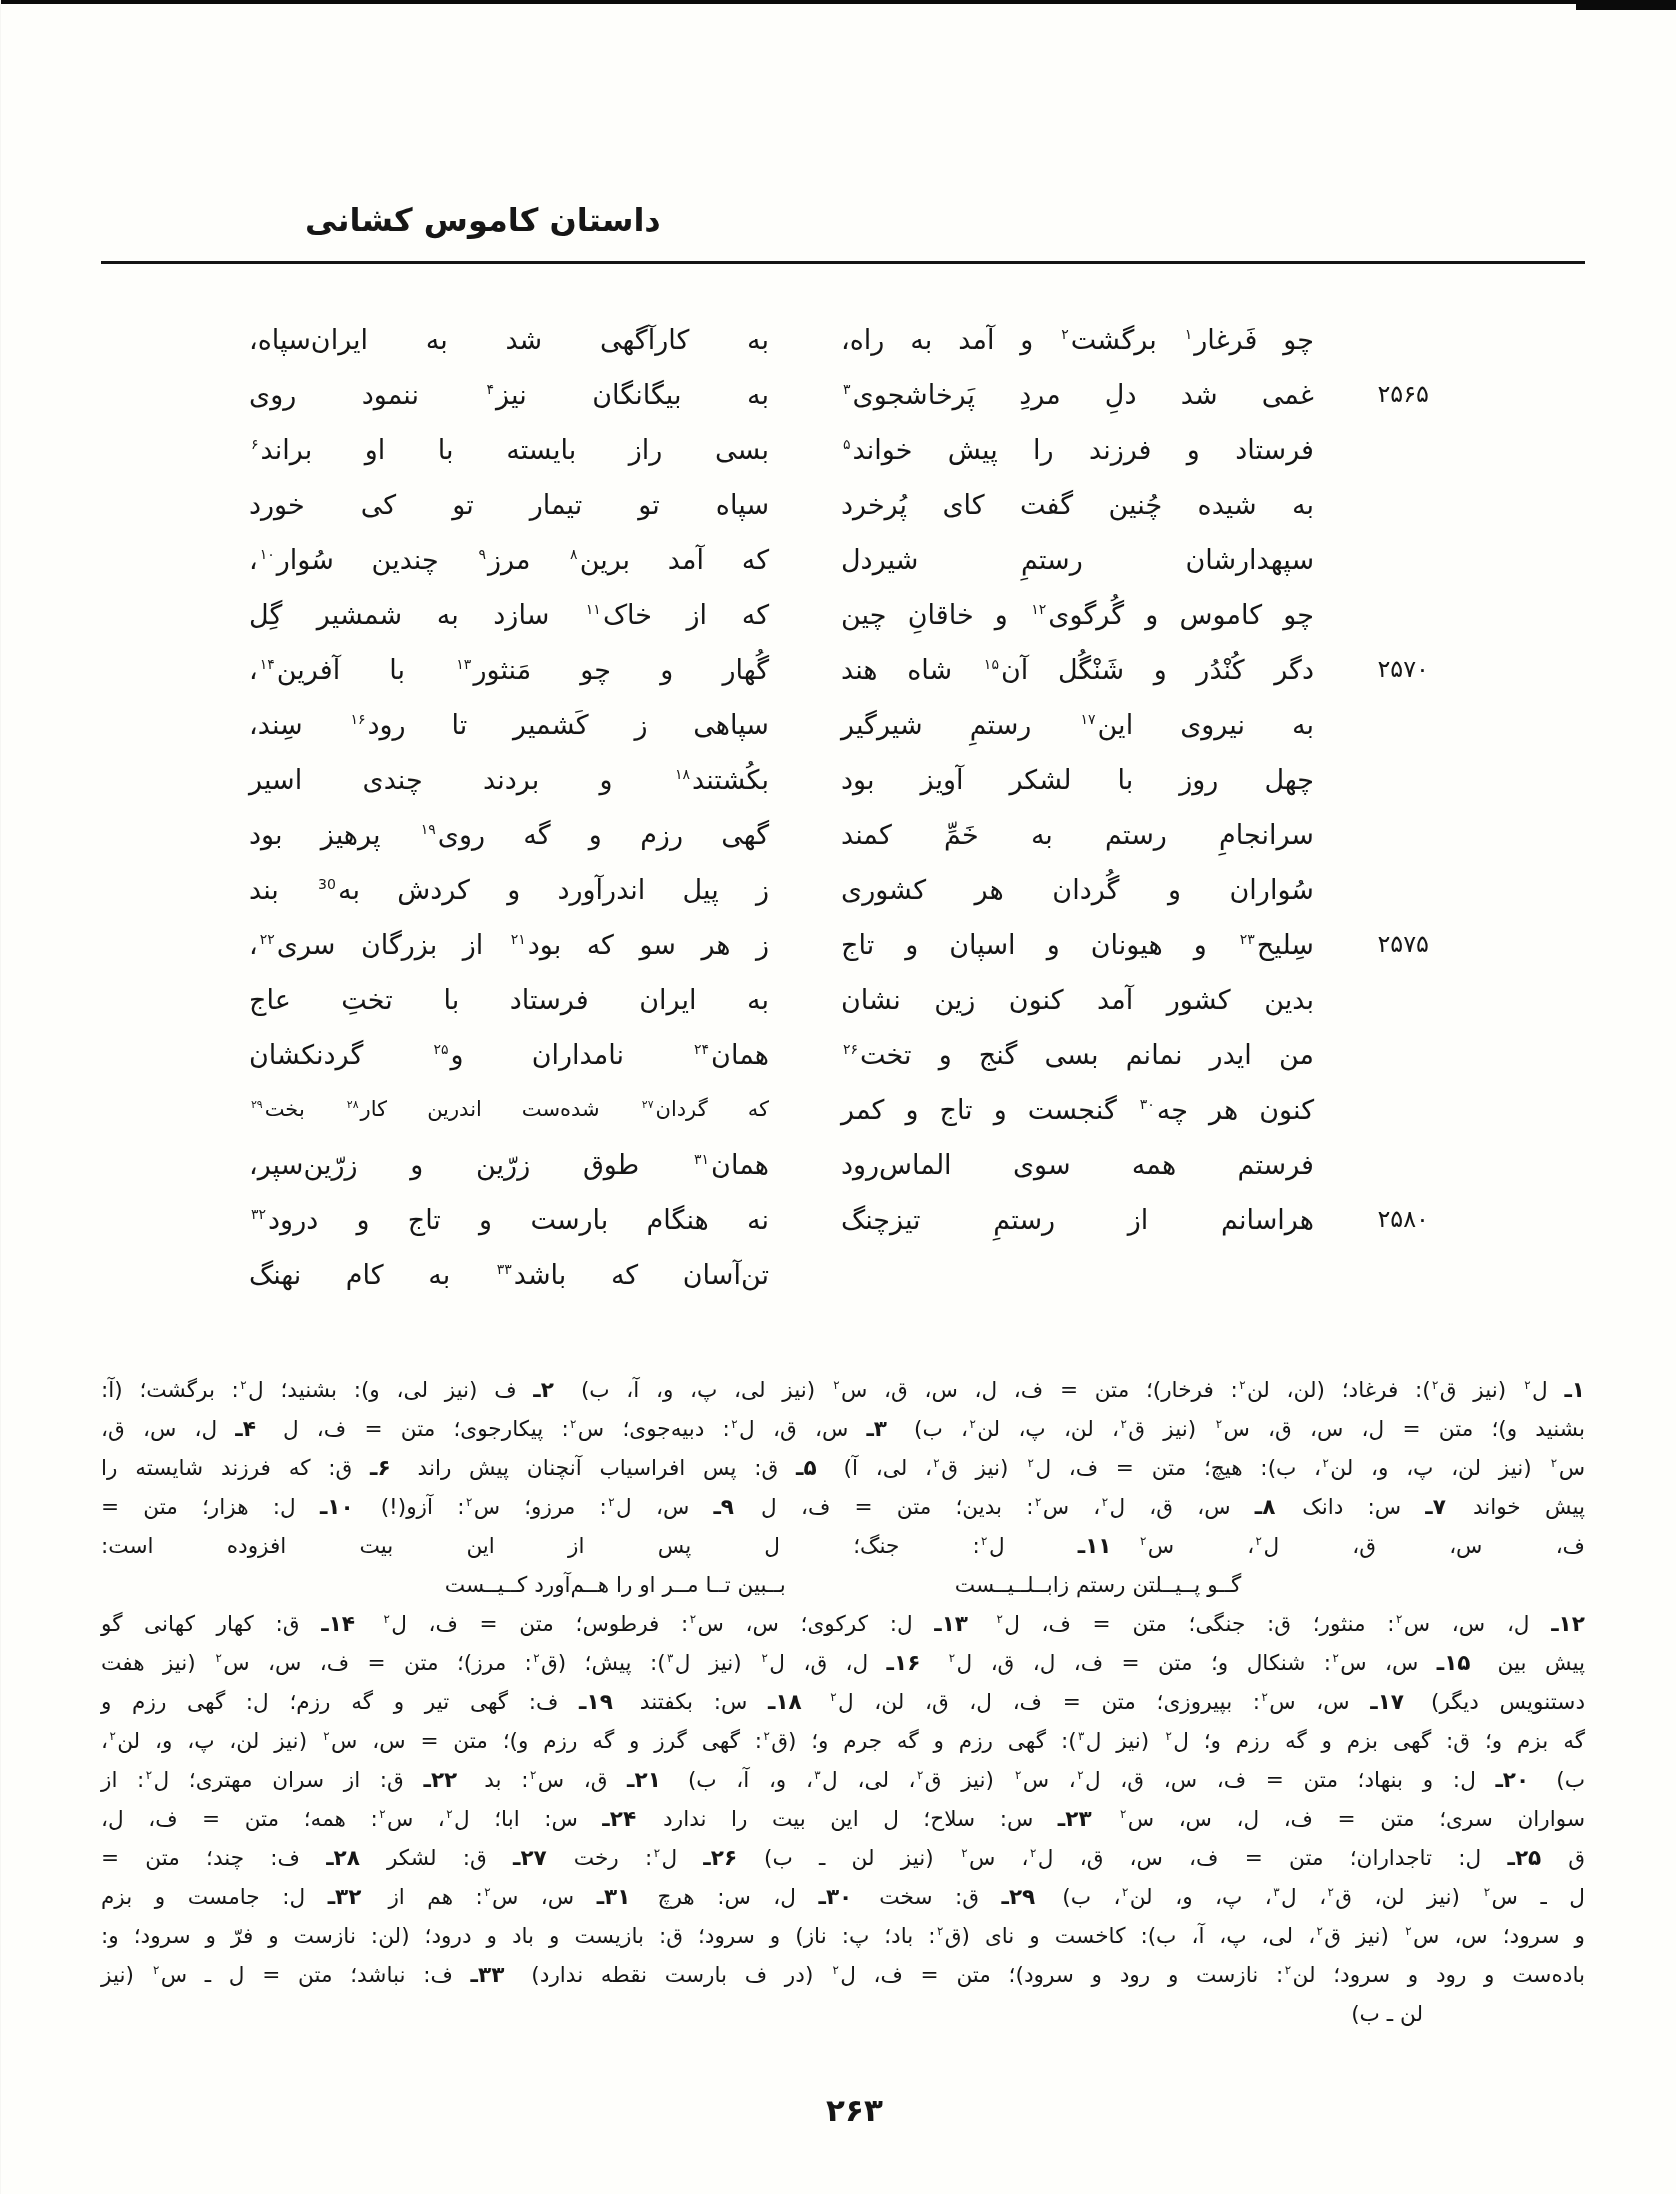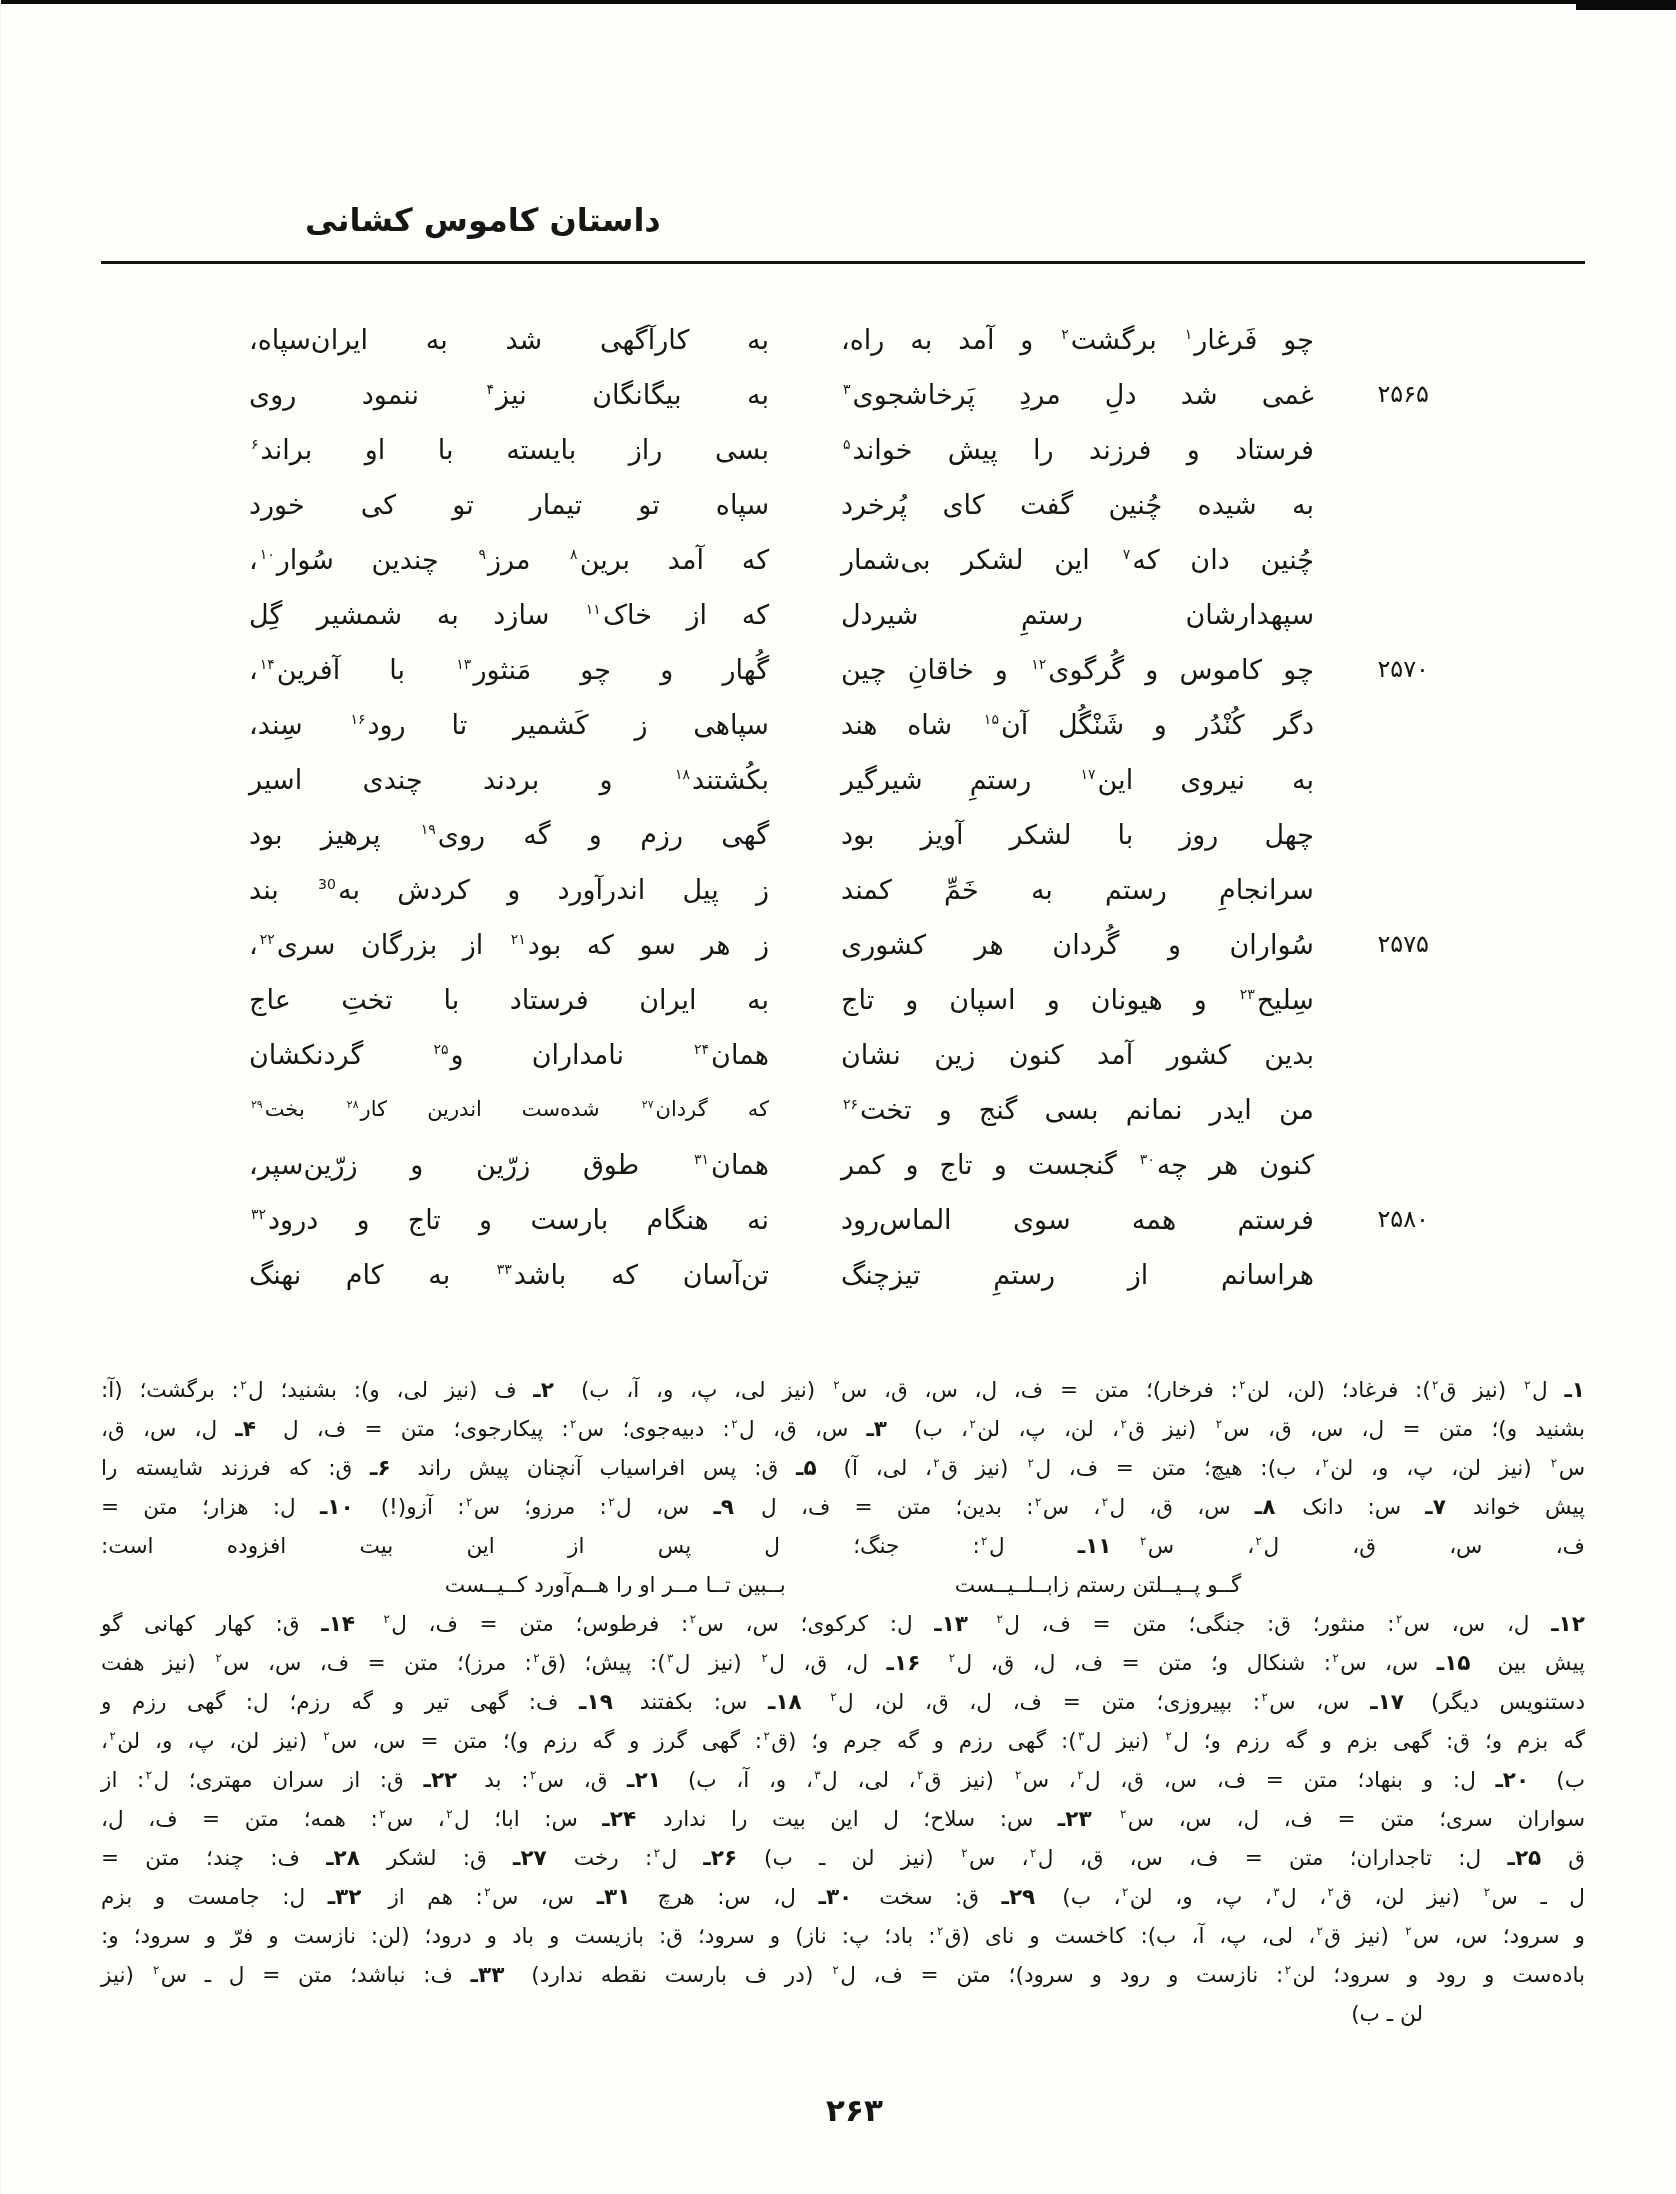--- a/index.html
+++ b/index.html
@@ -54,21 +54,20 @@
   <div class="top-corner-right"></div>
 
   <div class="header-title">داستان کاموس کشانی</div>
   <div class="header-rule"></div>
 
   <div class="poem-col col-right" id="col-right">
       <div class="poem-line">چو فَرغار<sup>۱</sup> برگشت<sup>۲</sup> و آمد به راه،</div>
       <div class="poem-line">غمی شد دلِ مردِ پَرخاشجوی<sup>۳</sup></div>
       <div class="poem-line">فرستاد و فرزند را پیش خواند<sup>۵</sup></div>
       <div class="poem-line">به شیده چُنین گفت کای پُرخرد</div>
-      <div class="poem-line">چُنین دان که<sup>۷</sup> این لشکر بی‌شمار</div>
       <div class="poem-line">سپهدارشان رستمِ شیردل</div>
       <div class="poem-line">چو کاموس و گُرگوی<sup>۱۲</sup> و خاقانِ چین</div>
       <div class="poem-line">دگر کُنْدُر و شَنْگُل آن<sup>۱۵</sup> شاه هند</div>
       <div class="poem-line">به نیروی این<sup>۱۷</sup> رستمِ شیرگیر</div>
       <div class="poem-line">چهل روز با لشکر آویز بود</div>
       <div class="poem-line">سرانجامِ رستم به خَمِّ کمند</div>
       <div class="poem-line">سُواران و گُردان هر کشوری</div>
       <div class="poem-line">سِلیح<sup>۲۳</sup> و هیونان و اسپان و تاج</div>
       <div class="poem-line">بدین کشور آمد کنون زین نشان</div>
       <div class="poem-line">من ایدر نمانم بسی گنج و تخت<sup>۲۶</sup></div>

